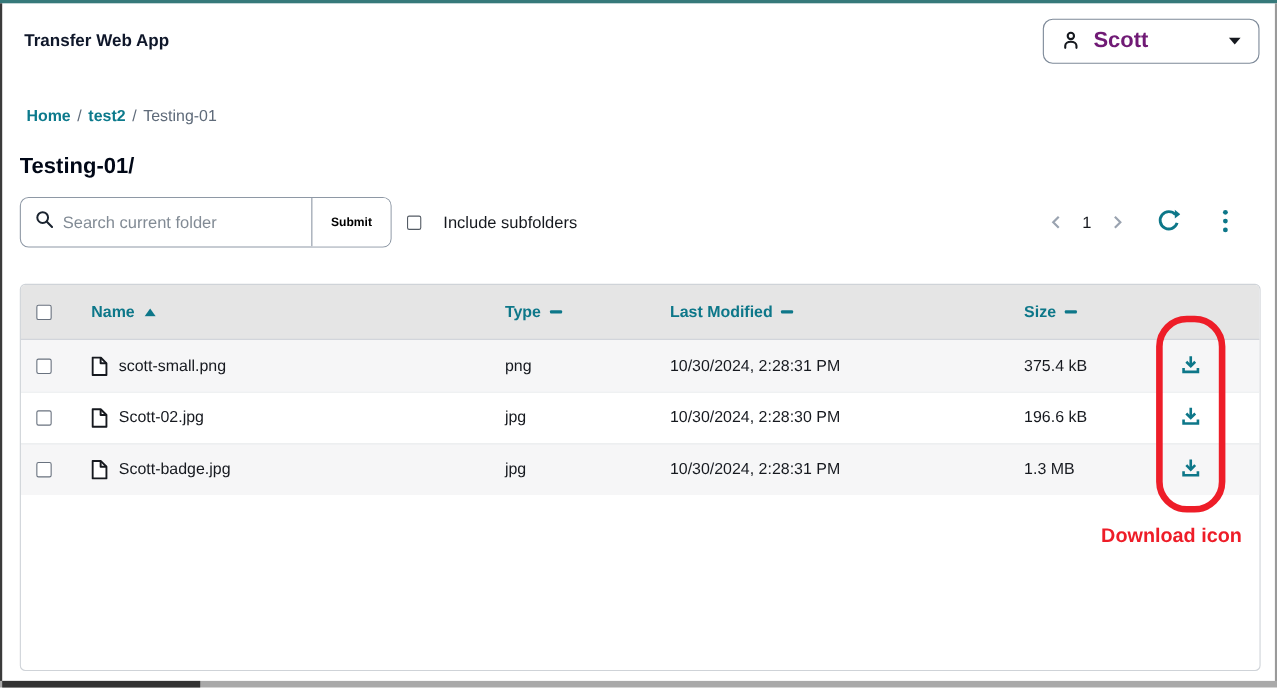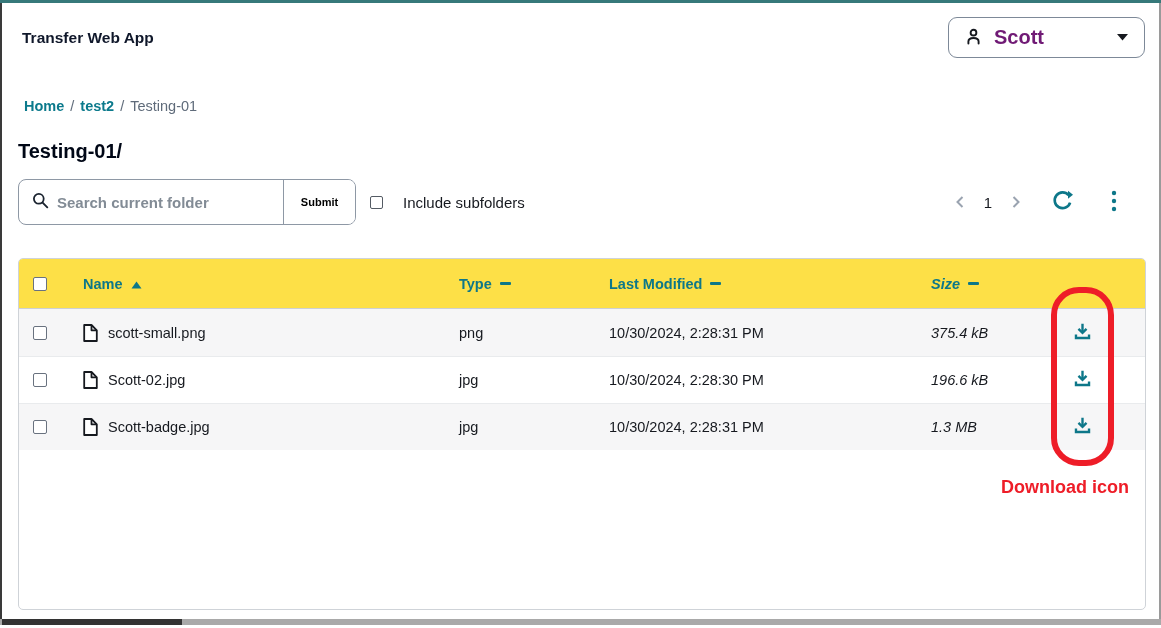--- a/index.html
+++ b/index.html
@@ -33,21 +33,21 @@
   .page-title { position:absolute; left:18px; top:140px; font-size:20px; font-weight:bold; color:#000716; }
 
   
   .search-group {
     position:absolute; left:18px; top:179px; width:338px; height:46px;
     border:1px solid #8e98a5; border-radius:8px; background:#fff;
     display:flex; align-items:stretch; overflow:hidden;
   }
   .search-box { flex:1; display:flex; align-items:center; padding-left:13px; gap:8px; }
   .search-box input {
-    border:none; outline:none; flex:1; font-size:15px; font-family:inherit; color:#16191f; min-width:0;font-weight:bold;
+    border:none; outline:none; flex:1; font-size:15px; font-family:inherit; color:#16191f; min-width:0;
   }
   .search-box input::placeholder { color:#828b95; opacity:1; }
   .submit-btn {
     width:72px; border:none; border-left:1px solid #8e98a5; background:#fff;
     font-size:11px; font-weight:bold; color:#000; cursor:pointer; font-family:inherit;
   }
   .subfolders { position:absolute; left:370px; top:179px; height:46px; display:flex; align-items:center; gap:20px; cursor:pointer; }
   .cb-sm { width:13px; height:13px; border:1.3px solid #545b64; border-radius:2px; background:#fff; display:inline-block; }
   .subfolders span.lbl { font-size:15px; color:#16191f; }
 
@@ -56,29 +56,29 @@
   .pg-chev { width:24px; height:24px; }
   .pg-num { width:24px; text-align:center; font-size:15px; color:#16191f; margin:0 4px; }
   .pg-refresh { width:28px; height:24px; margin-left:20px; }
   .pg-kebab { width:16px; height:26px; margin-left:30px; }
 
   
   .card {
     position:absolute; left:18px; top:258px; width:1128px; height:352px;
     border:1px solid #cfd3d8; border-radius:5px; background:#fff; overflow:hidden;
   }
-  .thead { display:flex; align-items:center; height:50px; background:#fde047; border-bottom:1px solid #ccd0d5; }
+  .thead { display:flex; align-items:center; height:50px; background:#e5e5e5; border-bottom:1px solid #ccd0d5; }
   .trow  { display:flex; align-items:center; height:47px; background:#fff; }
   .trow + .trow { border-top:1px solid #e9ebed; }
   .trow.alt { background:#f6f6f7; }
   .c-check { width:64px; display:flex; align-items:center; padding-left:14px; }
   .c-name  { width:376px; display:flex; align-items:center; gap:10px; }
   .c-type  { width:150px; }
   .c-mod   { width:322px; }
-  .c-size  { width:120px;font-style:italic; }
+  .c-size  { width:120px; }
   .c-dl    { width:62px; display:flex; justify-content:center; }
   .c-sp    { flex:1; }
   .hlabel { display:flex; align-items:center; gap:8px; font-size:14.5px; font-weight:bold; color:#0d7789; }
   .sort-dash { width:11px; height:2.5px; background:#0d7789; border-radius:1px; display:inline-block; }
   .cell-text { font-size:14.5px; color:#16191f; }
   .cb { width:14px; height:14px; border:1.5px solid #69727f; border-radius:2px; background:#fff; cursor:pointer; }
   .ficon { display:flex; }
   .dlbtn { background:none; border:none; cursor:pointer; display:flex; padding:2px; }
 
   

